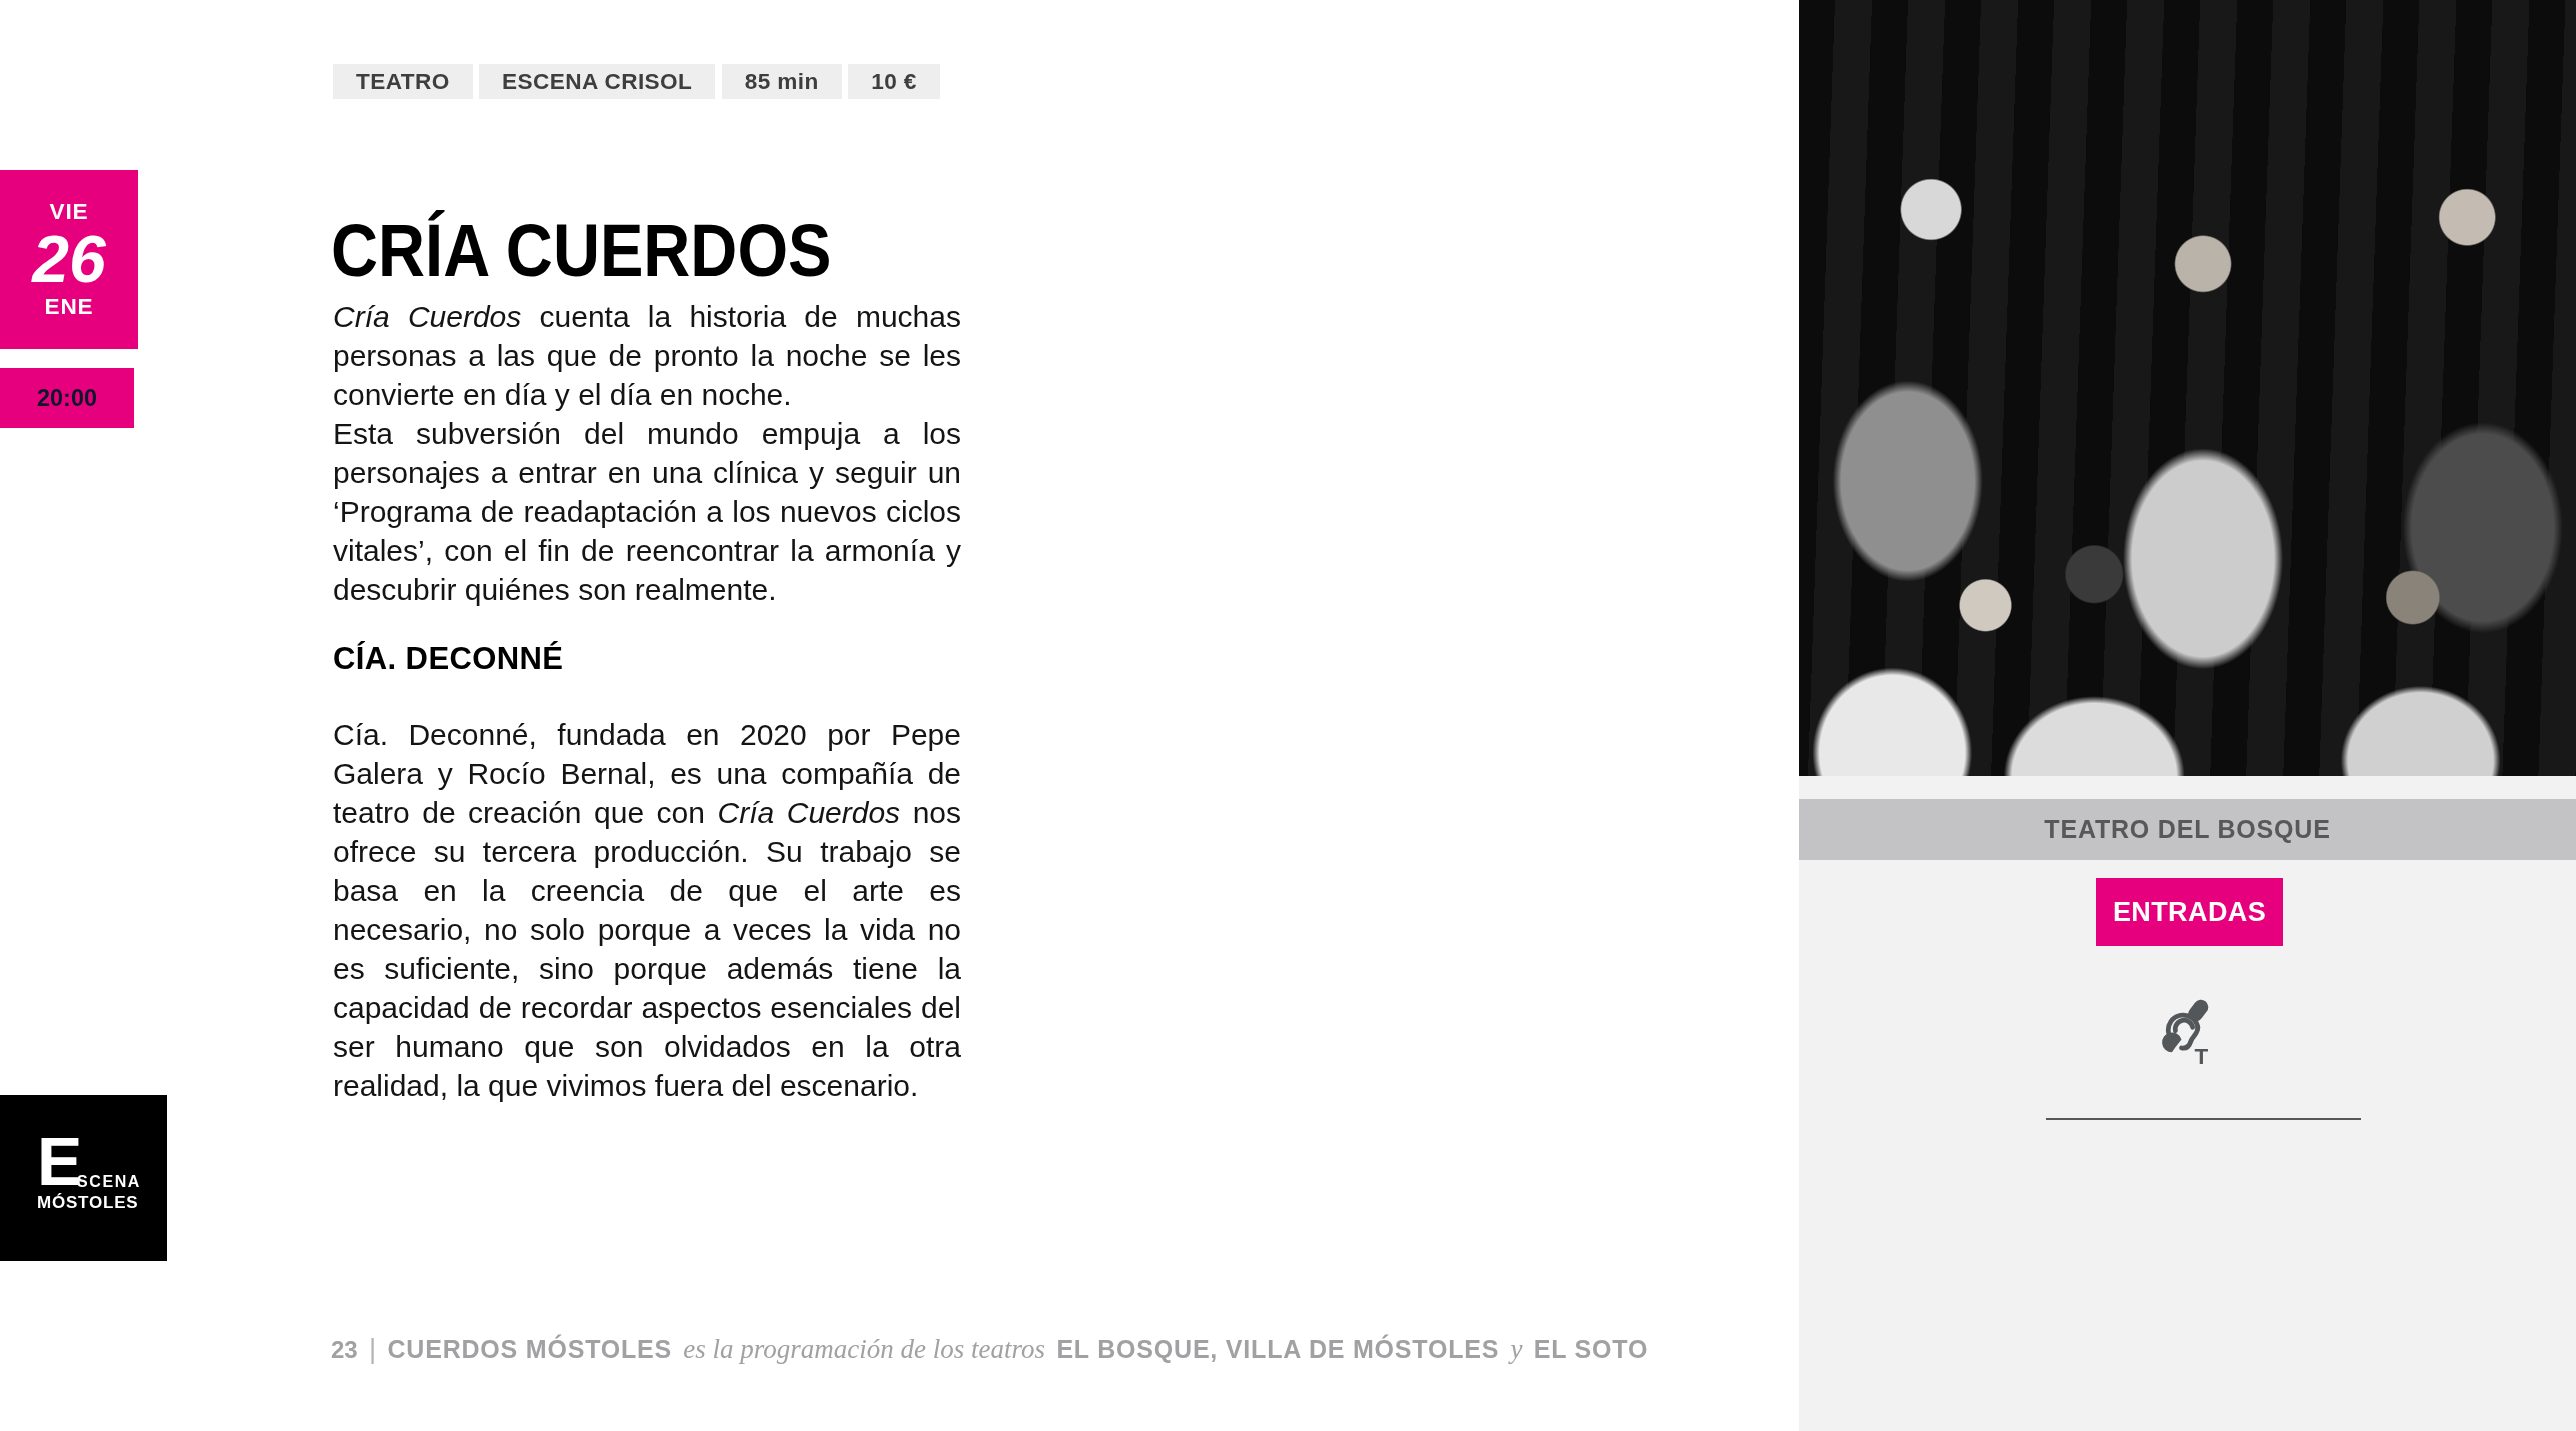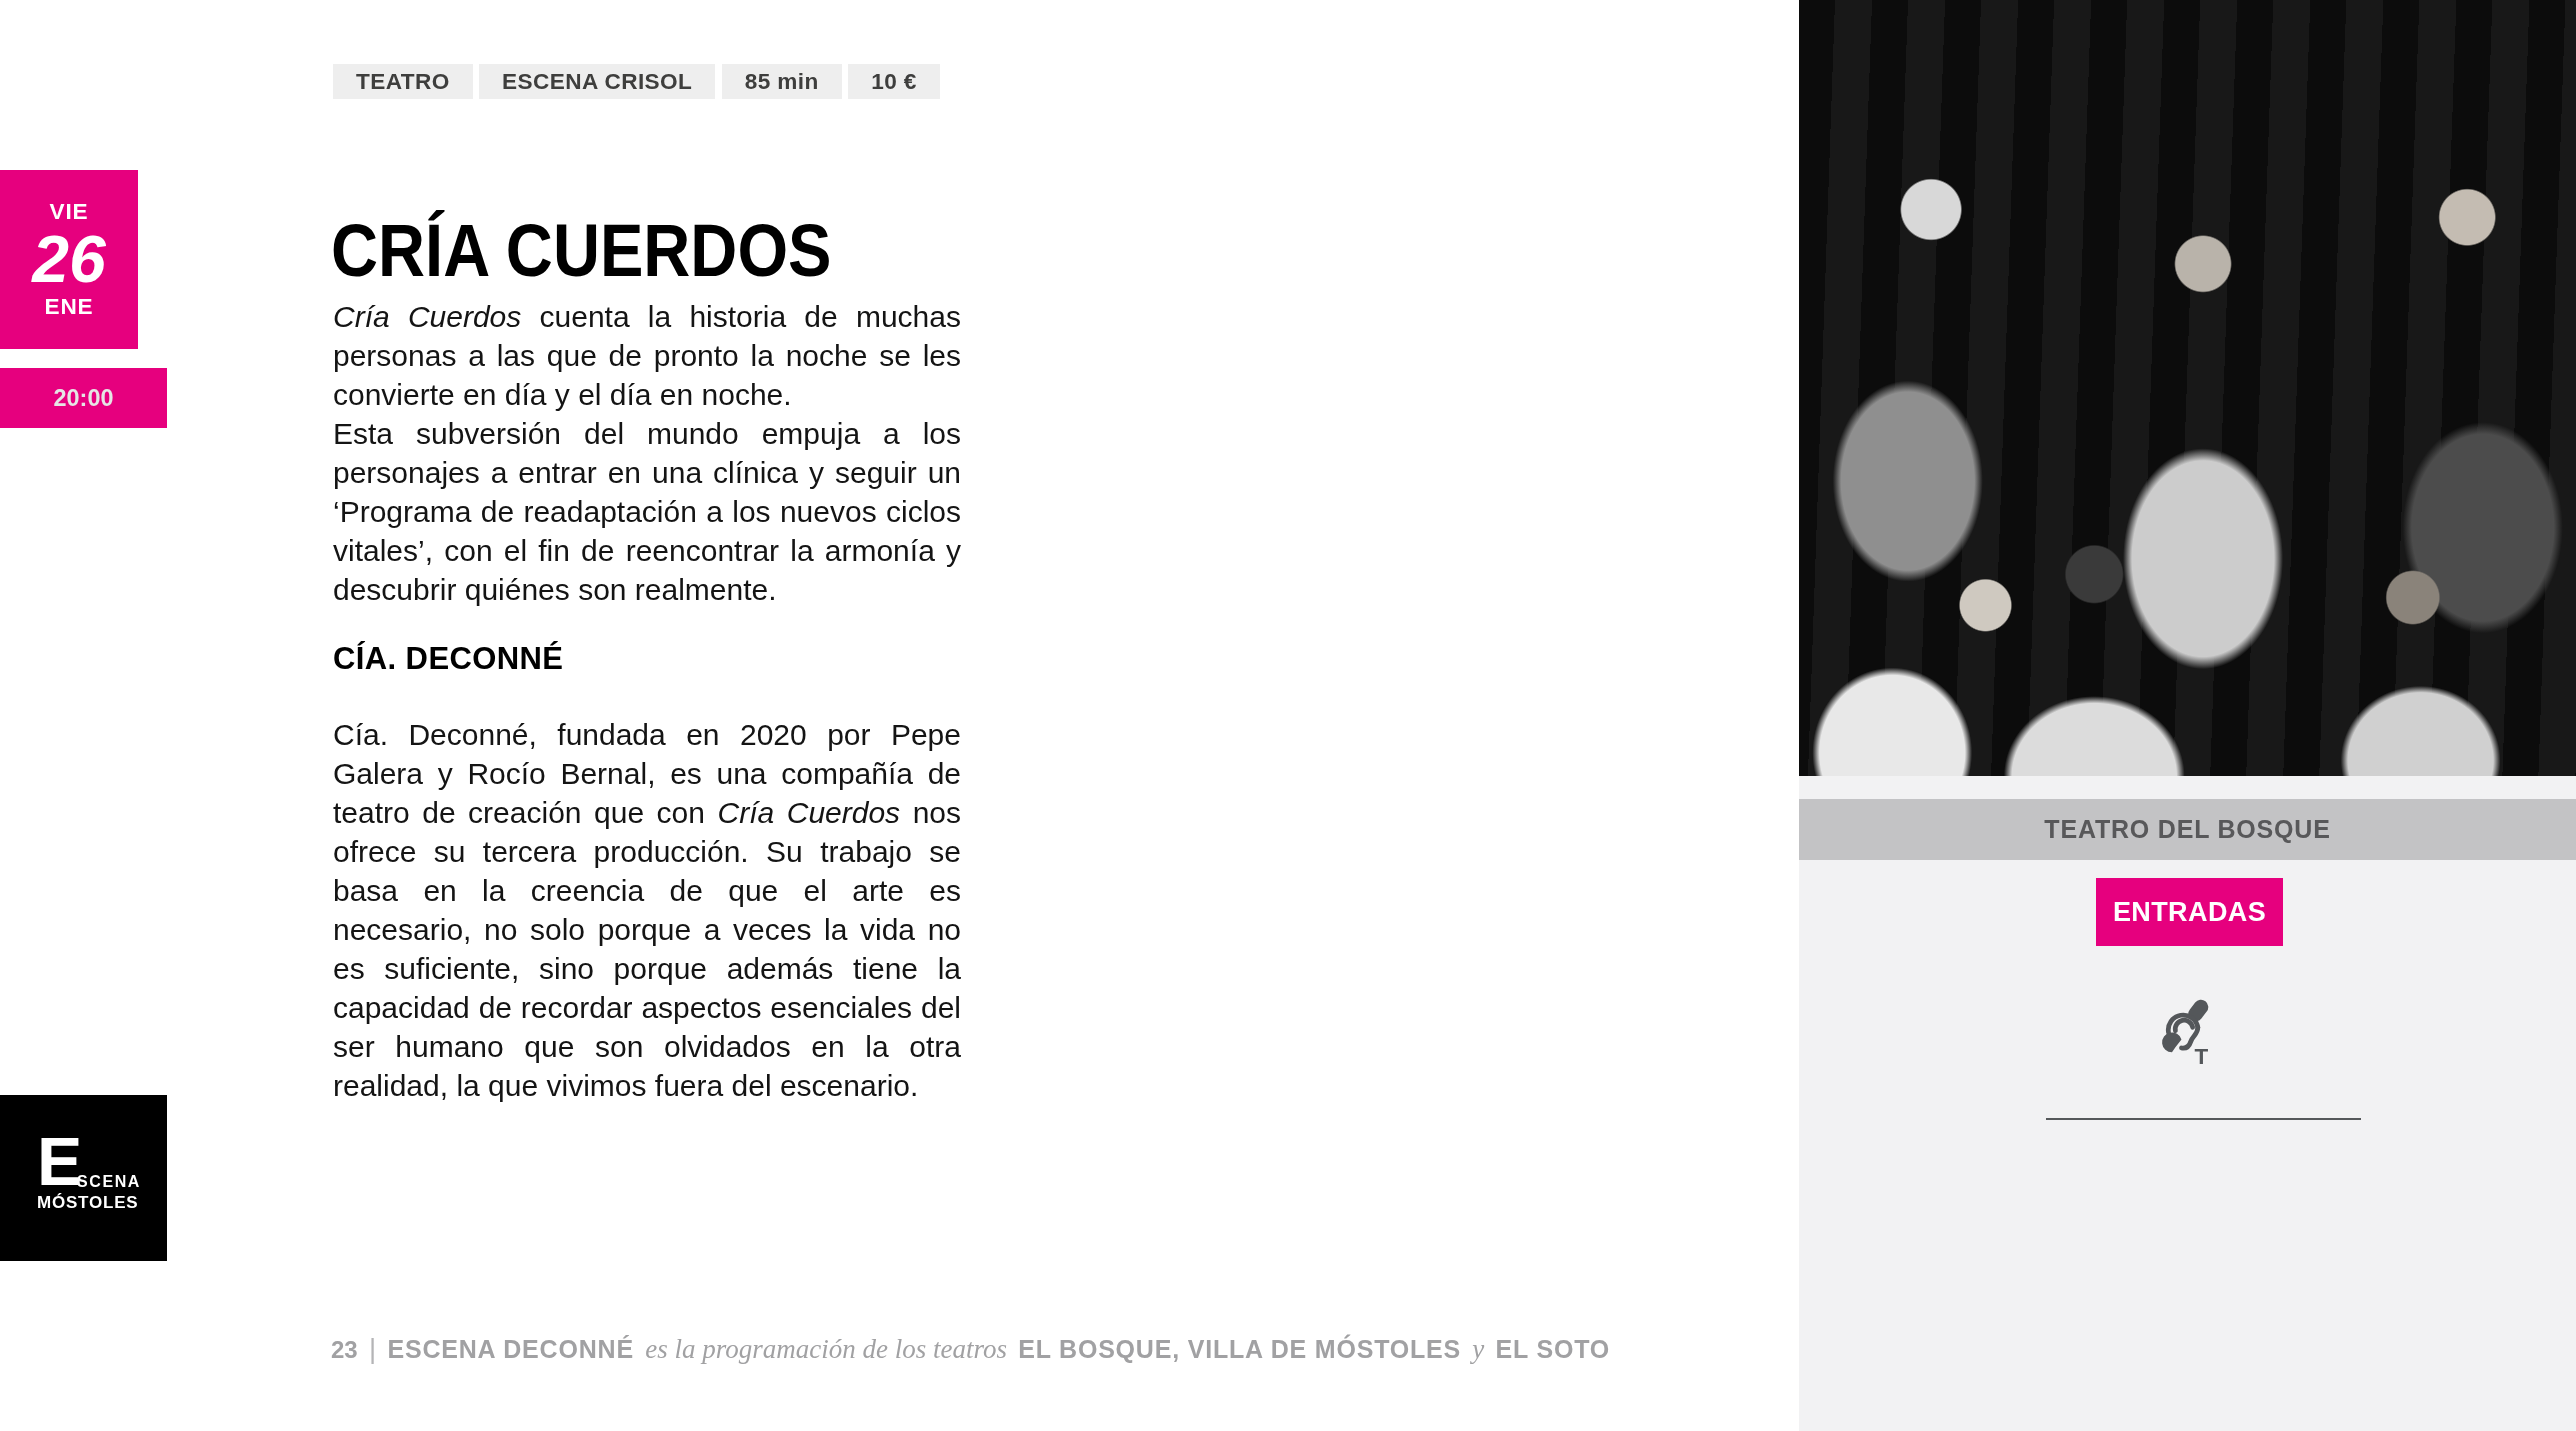--- a/index.html
+++ b/index.html
@@ -10,21 +10,21 @@
   
   .tags{position:absolute;left:333px;top:64px;display:flex;gap:6.5px;}
   .tag{display:flex;align-items:center;height:35px;padding:0 23px;background:#eeeeee;
        color:#3e3e3d;font-size:22.6px;font-weight:bold;letter-spacing:0.4px;}
 
   
   .date-box{position:absolute;left:0;top:170px;width:138px;height:179px;background:#e6007e;
             color:#fff;display:flex;flex-direction:column;align-items:center;justify-content:center;gap:3.2px;}
   .date-weekday,.date-month{font-size:22.6px;font-weight:bold;letter-spacing:0.8px;}
   .date-day{font-size:66px;font-weight:bold;line-height:.95;font-style:italic;}
-  .time-box{position:absolute;left:0;top:368px;width:167px;height:60px;background:#e6007e;color:#e5e5e5;
+  .time-box{position:absolute;left:0;top:368px;width:134px;height:60px;background:#e6007e;color:#0f172a;
             display:flex;align-items:center;justify-content:center;font-size:23.4px;font-weight:bold;}
 
   
   .title{position:absolute;left:331px;top:158px;font-size:74px;font-weight:bold;color:#000;
          transform:scaleX(.88);transform-origin:left top;white-space:nowrap;}
   .body-col{position:absolute;left:333px;top:297px;width:628px;color:#141414;}
   .body-col p{margin:0;font-size:30px;line-height:39px;text-align:justify;}
   .italic{font-style:italic;}
   .section-heading{margin:32px 0 38px 0;font-size:31px;font-weight:bold;letter-spacing:0.4px;color:#000;}
 
@@ -105,21 +105,21 @@
     <p><span class="italic">Cría Cuerdos</span><span> cuenta la historia de muchas personas a las que de pronto la noche se les convierte en día y el día en noche.</span></p>
     <p>Esta subversión del mundo empuja a los personajes a entrar en una clínica y seguir un ‘Programa de readaptación a los nuevos ciclos vitales’, con el fin de reencontrar la armonía y descubrir quiénes son realmente.</p>
     <h2 class="section-heading">CÍA. DECONNÉ</h2>
     <p><span>Cía. Deconné, fundada en 2020 por Pepe Galera y Rocío Bernal, es una compañía de teatro de creación que con </span><span class="italic">Cría Cuerdos</span><span> nos ofrece su tercera producción. Su trabajo se basa en la creencia de que el arte es necesario, no solo porque a veces la vida no es suficiente, sino porque además tiene la capacidad de recordar aspectos esenciales del ser humano que son olvidados en la otra realidad, la que vivimos fuera del escenario.</span></p>
   </div>
 
 
   <div class="footer">
     <span class="f-num">23</span>
     <span class="f-sep">|</span>
-    <span class="f-brand">ESCENA DECONNÉ</span>
+    <span class="f-brand">CUERDOS MÓSTOLES</span>
     <span class="f-italic">es la programación de los teatros</span>
     <span class="f-venues">EL BOSQUE, VILLA DE MÓSTOLES</span>
     <span class="f-italic">y</span>
     <span class="f-venues">EL SOTO</span>
   </div>
 
   <div class="panel">
     <div class="photo" role="img" aria-label="Black and white group photo of the six members of Cía. Deconné in front of a dark stage curtain"></div>
     <div class="caption">
       <span>TEATRO DEL BOSQUE</span>

